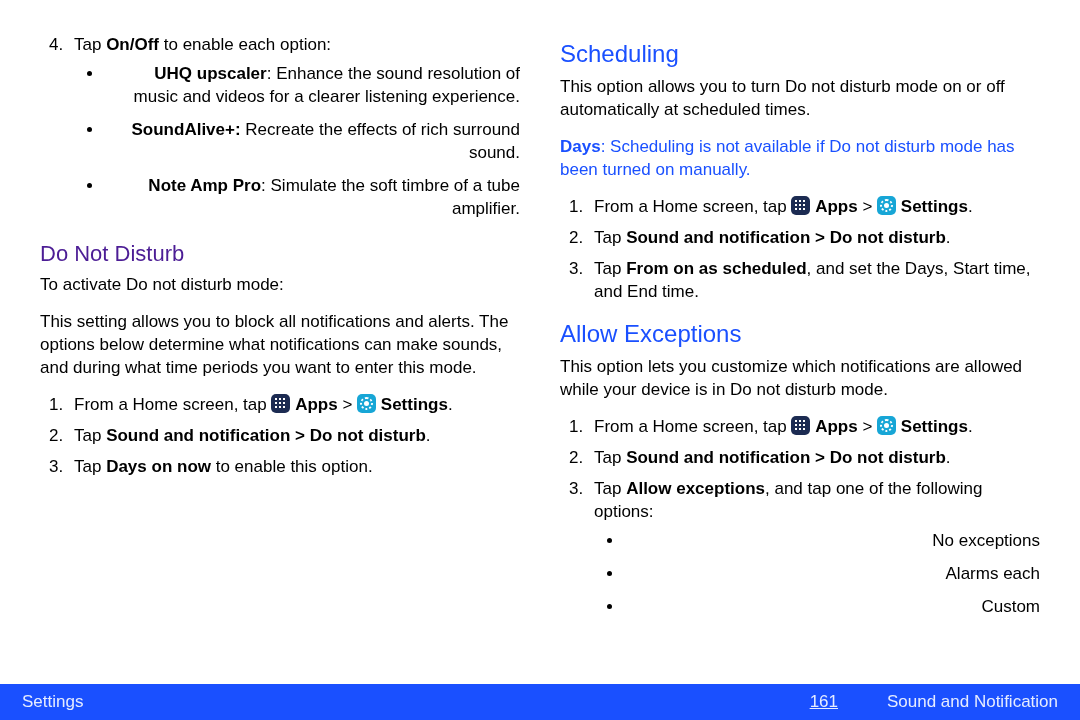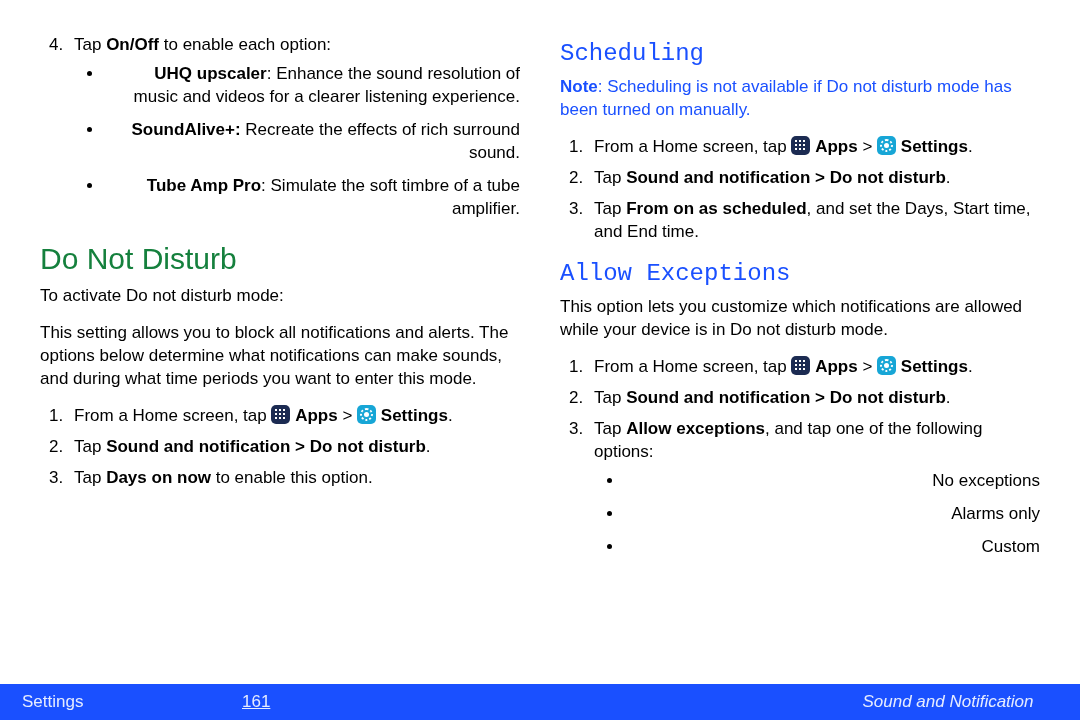--- a/index.html
+++ b/index.html
@@ -24,31 +24,30 @@
   .col {
     flex: 1;
     padding: 0 10px;
     box-sizing: border-box;
     line-height: 1.35;
   }
   .col-left { padding-right: 20px; }
   .col-right { padding-left: 20px; }
 
   h1 {
-    color: #15803d;
+    color: #4c1d95;
     font-weight: 400;
-    font-size: 30px;
+    font-size: 22px;
     margin: 18px 0 6px 0;
   }
   h2 {
     color: #1a50ff;
     font-weight: 400;
     font-size: 24px;
     margin: 8px 0 6px 0;
-    font-family: Liberation Mono, monospace;
   }
   p { margin: 4px 0 14px 0; }
   ol { margin: 4px 0 14px 0; padding-left: 28px; }
   ol > li { margin: 0 0 8px 0; padding-left: 6px; }
   ul.bullets { list-style: disc; margin: 6px 0 10px 0; padding-left: 30px; text-align: right; }
   ul.bullets > li { margin: 0 0 10px 0; padding-left: 4px; }
   b { font-weight: bold; }
 
   .note { color: #1a50ff; }
 
@@ -98,36 +97,36 @@
     height: 36px;
     background: #1a50ff;
     color: #e6ecff;
     display: flex;
     align-items: center;
     justify-content: space-between;
     padding: 0 22px;
     box-sizing: border-box;
     font-size: 17px;
   }
-  .footer .center { flex: 1; text-align: left; text-decoration: underline; }
+  .footer .center { flex: 1; text-align: right; text-decoration: underline; }
   .footer .left, .footer .right { min-width: 220px; }
-  .footer .right { text-align: center; font-style: italic; }
+  .footer .right { text-align: right; }
 </style>
 </head>
 <body>
 
 <div class="page">
   <div class="col col-left">
     <ol start="4">
       <li>
         <span><span>Tap </span><b>On/Off</b><span> to enable each option:</span></span>
         <ul class="bullets">
           <li><b>UHQ upscaler</b><span>: Enhance the sound resolution of music and videos for a clearer listening experience.</span></li>
           <li><b>SoundAlive+:</b><span> Recreate the effects of rich surround sound.</span></li>
-          <li><b>Tube Amp Pro</b><span>: Simulate the soft timbre of a tube amplifier.</span></li>
+          <li><b>Note Amp Pro</b><span>: Simulate the soft timbre of a tube amplifier.</span></li>
         </ul>
       </li>
     </ol>
 
     <h1>Do Not Disturb</h1>
     <p>To activate Do not disturb mode:</p>
 
     <p>This setting allows you to block all notifications and alerts. The options below determine what notifications can make sounds, and during what time periods you want to enter this mode.</p>
     <ol>
       <li>
@@ -141,22 +140,23 @@
         <span>Tap </span><b>Sound and notification &gt; Do not disturb</b><span>.</span>
       </li>
       <li>
         <span>Tap </span><b>Days on now</b><span> to enable this option.</span>
       </li>
     </ol>
   </div>
 
   <div class="col col-right">
     <h2>Scheduling</h2>
+    <p>This option allows you to turn Do not disturb mode on or off automatically at scheduled times.</p>
     <p class="note">
-      <b>Note</b><span>: Scheduling is not available if Do not disturb mode has been turned on manually.</span>
+      <b>Days</b><span>: Scheduling is not available if Do not disturb mode has been turned on manually.</span>
     </p>
     <ol>
       <li>
         <span>From a Home screen, tap </span>
         <span class="icon-apps"></span>
         <b> <span>Apps</span></b><span> &gt; </span>
         <span class="icon-settings"></span>
         <b> <span>Settings</span></b><span>.</span>
       </li>
       <li>
@@ -177,21 +177,21 @@
         <span class="icon-settings"></span>
         <b> <span>Settings</span></b><span>.</span>
       </li>
       <li>
         <span>Tap </span><b>Sound and notification &gt; Do not disturb</b><span>.</span>
       </li>
       <li>
         <span>Tap </span><b>Allow exceptions</b><span>, and tap one of the following options:</span>
         <ul class="bullets">
           <li>No exceptions</li>
-          <li>Alarms only</li>
+          <li>Alarms each</li>
           <li>Custom</li>
         </ul>
       </li>
     </ol>
   </div>
 </div>
 
 <div class="footer">
   <span class="left">Settings</span>
   <span class="center">161</span>

